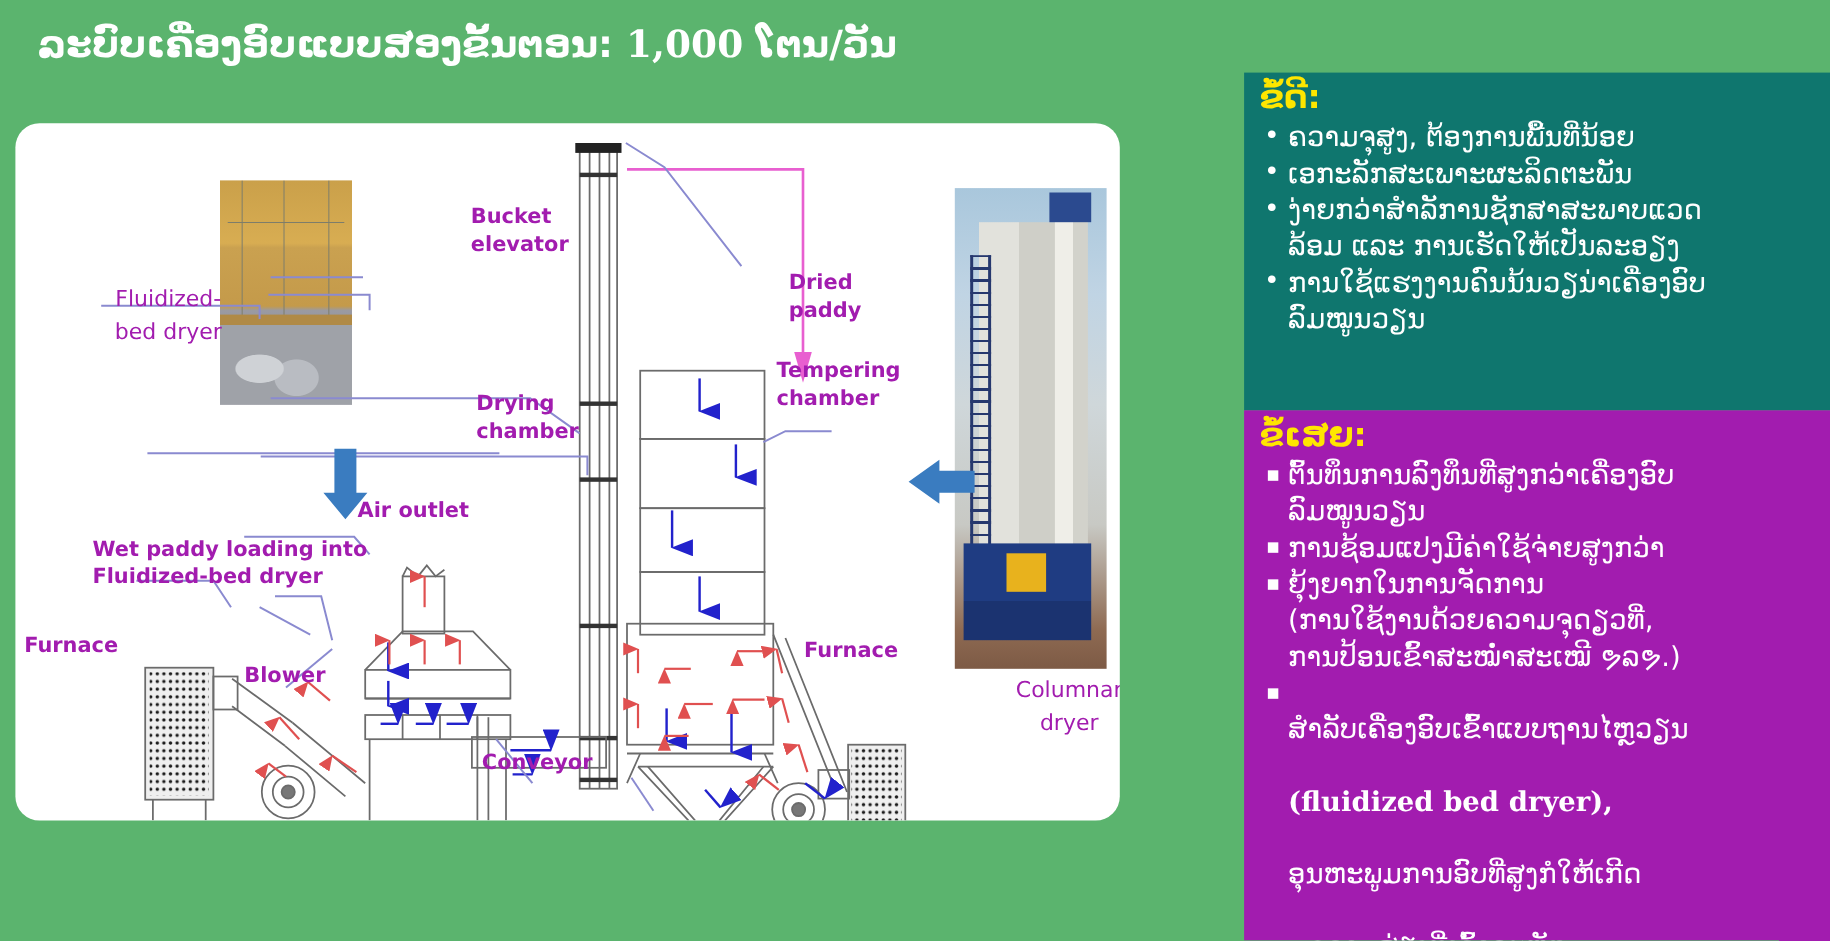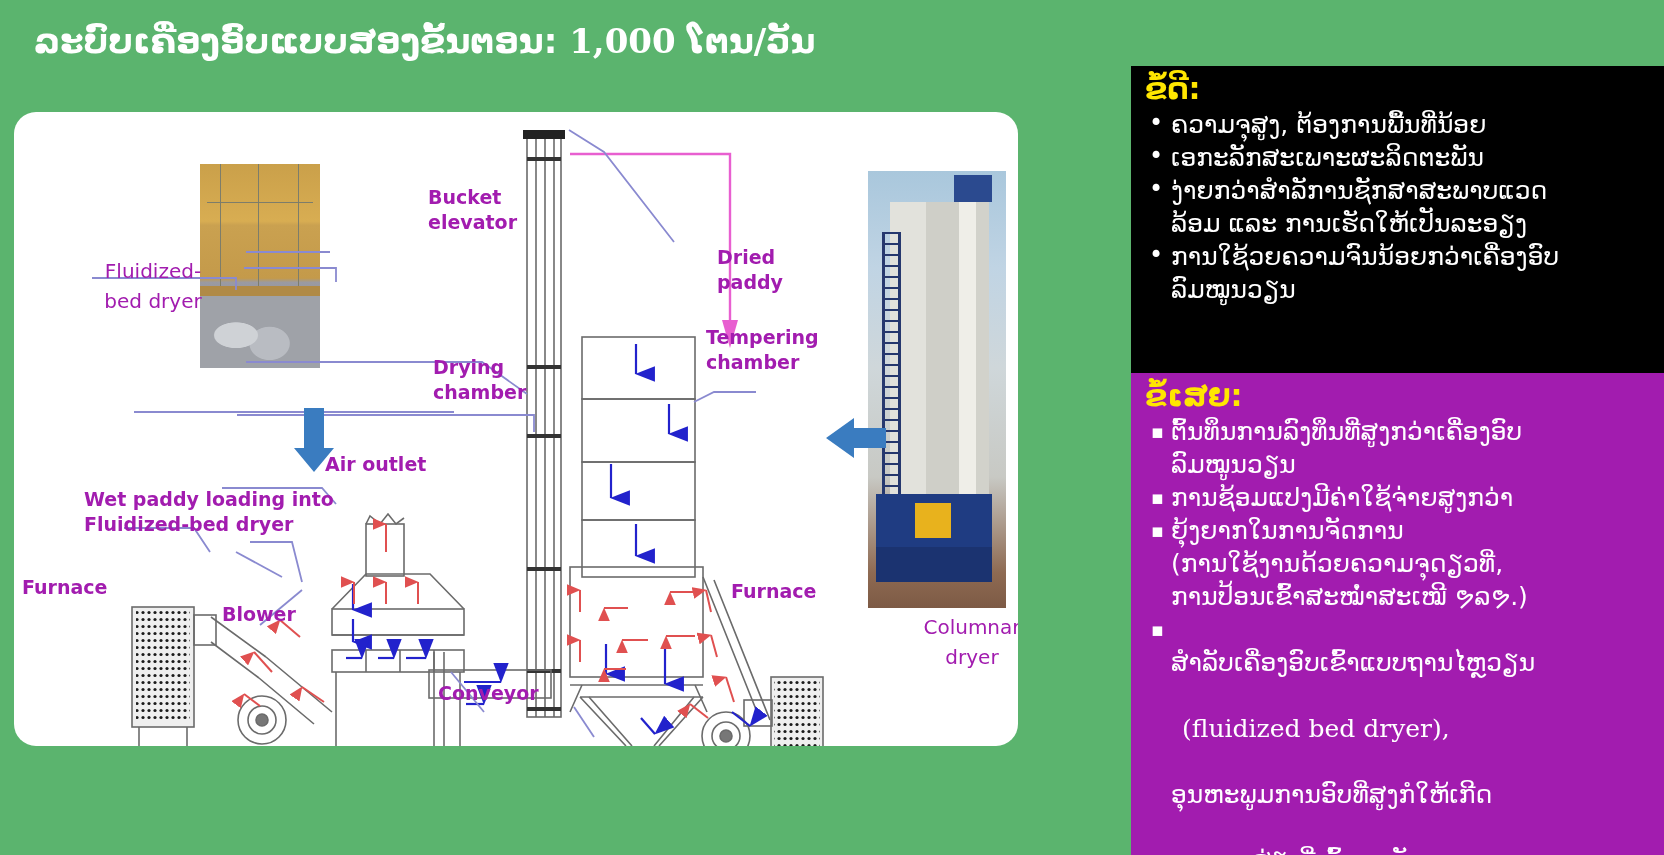--- a/index.html
+++ b/index.html
@@ -98,21 +98,21 @@
   .photo.col .cap {
     position: absolute; left: 62%; top: 1%; width: 28%; height: 6%;
     background: #2b4a8f;
   }
 
   
   .panel-pros, .panel-cons {
     position: absolute; left: 1131px; width: 533px;
     color: #ffffff;
   }
-  .panel-pros { top: 66px; height: 307px; background: #000000; }
+  .panel-pros { top: 66px; height: 307px; background: #0f766e; }
   .panel-cons { top: 373px; height: 482px; background: #a21caf; }
 
   .panel-head {
     color: #ffe600;
     font-weight: bold;
     font-size: 30px;
     line-height: 34px;
     padding: 6px 0 2px 14px;
   }
   .panel-list { list-style: none; padding: 0 8px 0 18px; }
@@ -129,22 +129,21 @@
     position: absolute; left: 0; top: -1px;
     font-size: 24px;
   }
   .panel-list.squares li::before {
     content: "\25AA";
     position: absolute; left: 2px; top: 0px;
     font-size: 19px;
   }
   .panel-list .serif {
     font-family: "DejaVu Serif", "Liberation Serif", serif;
-    font-weight: normal;
-    margin-left: 11px;
+    font-weight: bold;
   }
 </style>
 </head>
 <body>
 
 <div class="slide-title"><span>ລະບົບເຄື່ອງອົບແບບສອງຂັ້ນຕອນ: </span><span class="num">1,000 </span><span>ໂຕນ/ວັນ</span></div>
 
 <div class="diagram-card">
 
   <div class="photo fbd"></div>
@@ -348,21 +347,21 @@
   </svg>
 </div>
 
 <div class="panel-pros">
   <div class="panel-head">ຂໍ້ດີ:</div>
   <ul class="panel-list dots">
     <li>ຄວາມຈຸສູງ, ຕ້ອງການພື້ນທີ່ນ້ອຍ</li>
     <li>ເອກະລັກສະເພາະຜະລິດຕະພັນ</li>
     <li>ງ່າຍກວ່າສໍາລັການຊັກສາສະພາບແວດ
 ລ້ອມ ແລະ ການເຮັດໃຫ້ເປັນລະອຽງ</li>
-    <li>ການໃຊ້ວຍຄວາມຈົນນ້ອຍກວ່າເຄື່ອງອົບ
+    <li>ການໃຊ້ແຮງງານຄົນນ້ນວຽນ່າເຄື່ອງອົບ
 ລົມໝູນວຽນ</li>
   </ul>
 </div>
 
 <div class="panel-cons">
   <div class="panel-head">ຂໍ້ເສຍ:</div>
   <ul class="panel-list squares">
     <li>ຕົ້ນທຶນການລົງທຶນທີ່ສູງກວ່າເຄື່ອງອົບ
 ລົມໝູນວຽນ</li>
     <li>ການຊ້ອມແປງມີຄ່າໃຊ້ຈ່າຍສູງກວ່າ</li>

